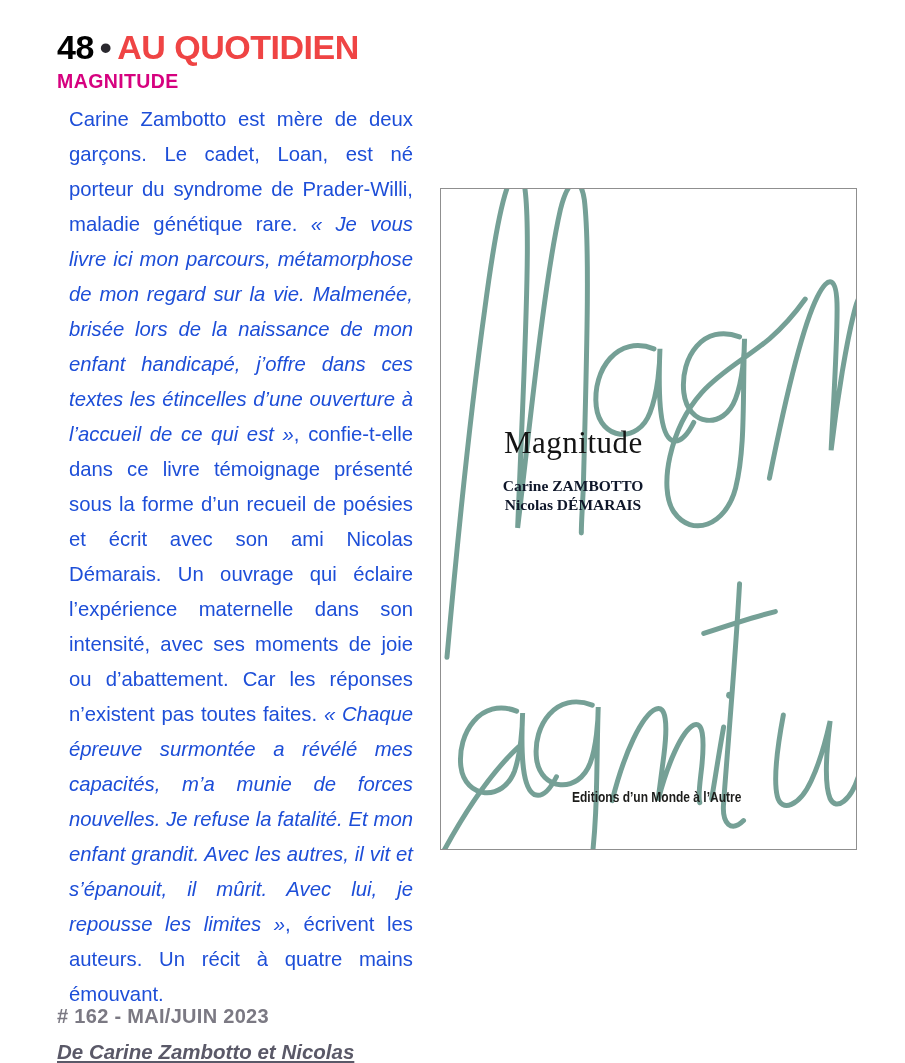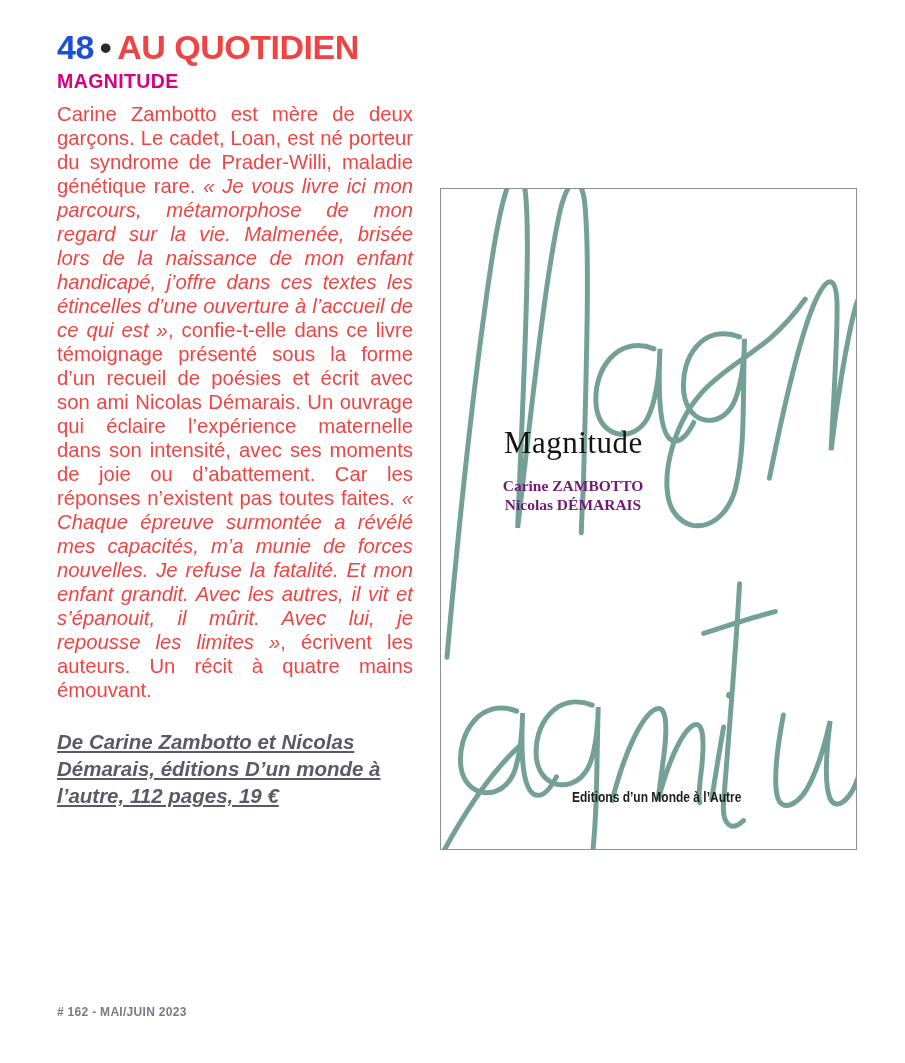--- a/index.html
+++ b/index.html
@@ -17,61 +17,62 @@
     position: absolute;
     left: 57px; top: 28px;
     width: 356px;
   }
   .page-header {
     font-size: 34px;
     font-weight: 700;
     letter-spacing: -0.5px;
     white-space: nowrap;
   }
-  .page-header .num { color: #1d4ed8; }
+  .page-header .num { color: #000000; }
   .page-header .dot { color: #2a282e; padding: 0 6px; }
   .page-header .section { color: #ef4444; }
 
   .kicker {
     margin-top: 53px;
     font-size: 31px;
     font-weight: 700;
     color: #1d1b20;
     letter-spacing: -0.3px;
   }
   .article-title {
     margin-top: 3px;
     font-size: 19.5px;
     font-weight: 700;
     letter-spacing: 0.4px;
     color: #d6017f;
   }
   .body-text {
     margin-top: 9px;
     font-size: 20.3px;
-    line-height: 24px;
+    line-height: 35px;
     text-align: justify;
-    color: #ef4444;
+    color: #1d4ed8;
+    margin-left: 12px;
   }
   .body-text .it { font-style: italic; }
 
   .credit {
     margin-top: 26px;
     font-size: 20.5px;
     line-height: 27px;
     font-style: italic;
     font-weight: 600;
     color: #5a5968;
     text-decoration: underline;
   }
 
   .footer {
     position: absolute;
     left: 57px; top: 1005px;
-    font-size: 12px;
+    font-size: 20px;
     font-weight: 700;
     letter-spacing: 0.3px;
     color: #7b7983;
   }
 
   
   .book-cover {
     position: absolute;
     left: 440px; top: 188px;
     width: 417px; height: 662px;
@@ -95,21 +96,21 @@
   }
   .cover-authors {
     position: absolute;
     left: 23px; top: 288px;
     width: 218px;
     text-align: center;
     font-family: "Liberation Serif", serif;
     font-size: 15.5px;
     font-weight: 700;
     line-height: 18.5px;
-    color: #701a75;
+    color: #0f172a;
   }
   .cover-publisher {
     position: absolute;
     left: 110px; top: 599px;
     width: 210px;
     text-align: center;
     font-size: 15px;
     font-weight: 600;
     letter-spacing: 0px;
     color: #1d1d1b;

